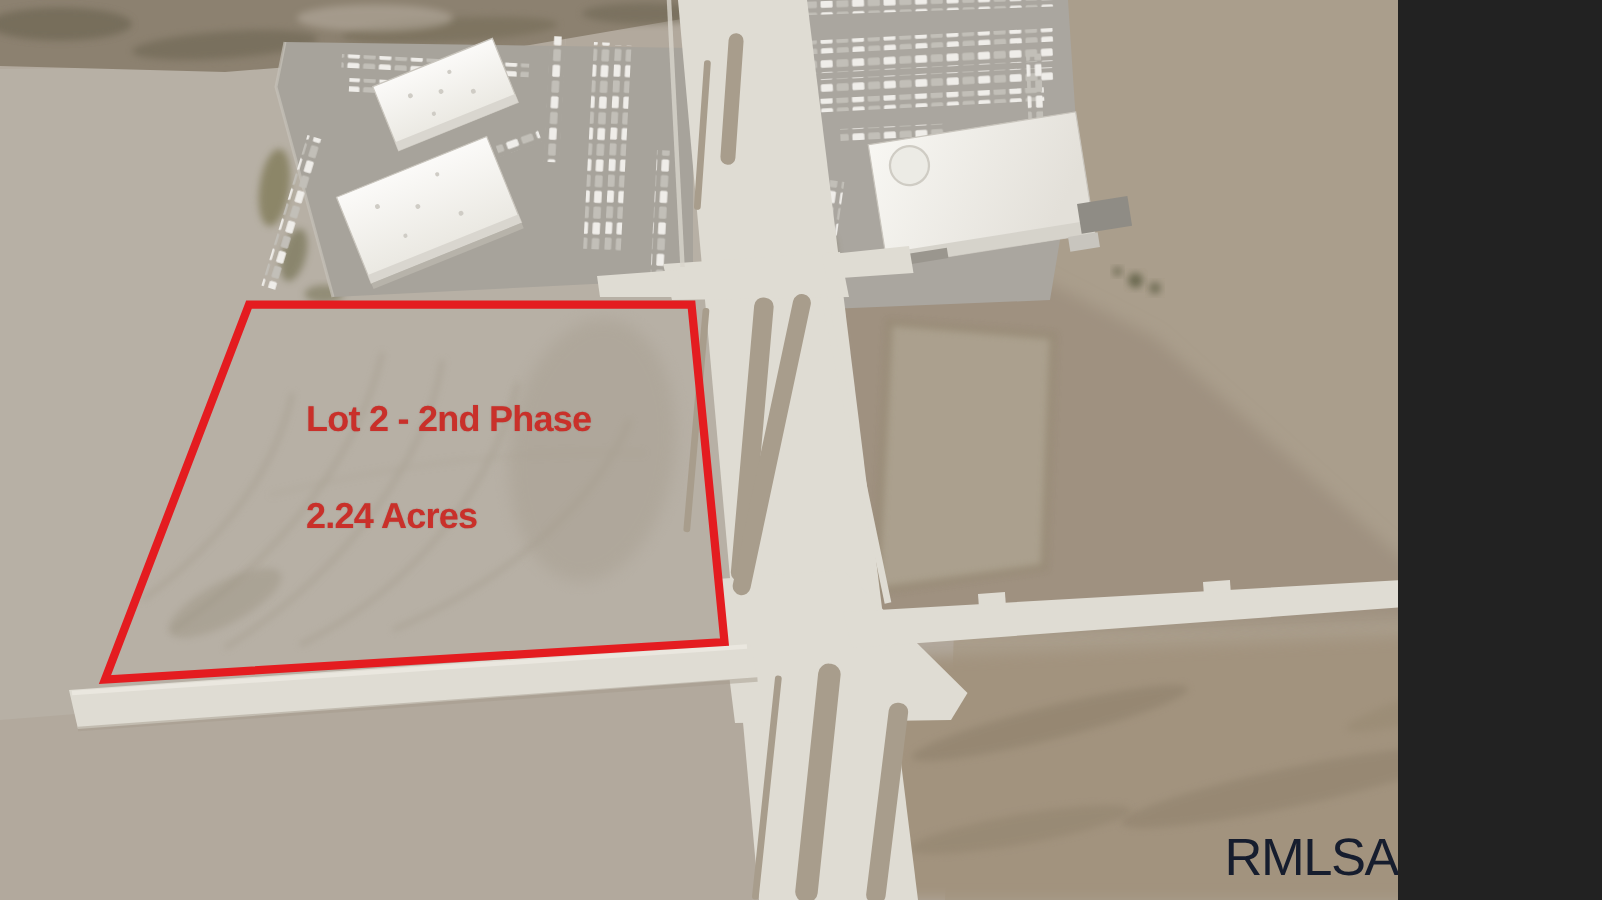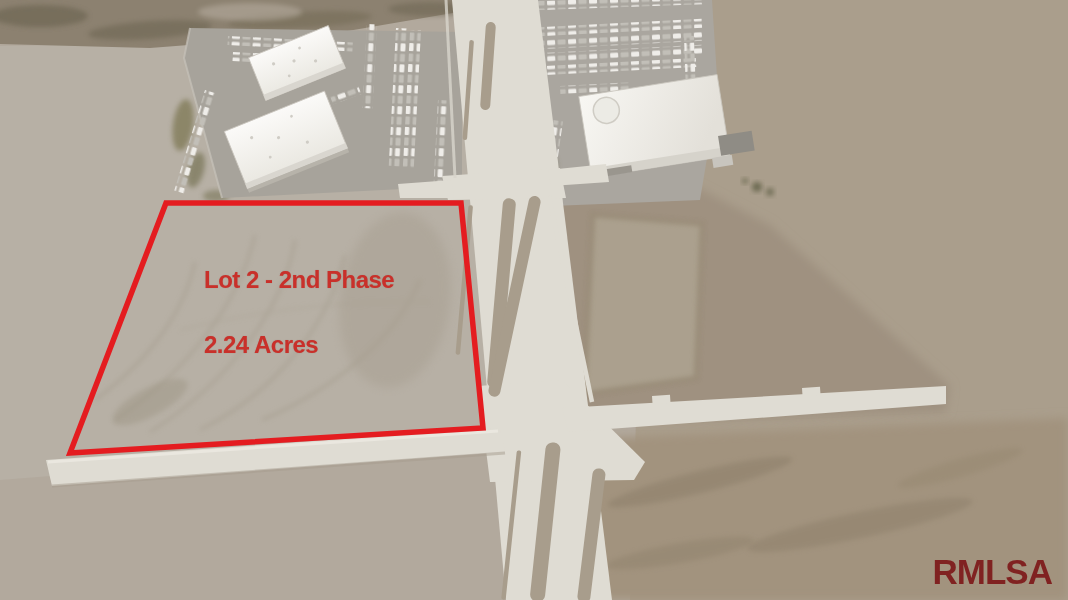--- a/index.html
+++ b/index.html
@@ -1,41 +1,41 @@
 <!DOCTYPE html>
 <html><head>
 <meta charset="utf-8">
 <style>
   html,body{margin:0;padding:0;background:#222;}
   .scene{
     position:relative;
-    width:1068px;height:600px;
+    width:932px;height:600px;
     overflow:hidden;
     background:#b2a99d;
     font-family:"Liberation Sans", sans-serif;
   }
   .scene svg{position:absolute;left:0;top:0;}
   .overlay-label{
     position:absolute;
     font-weight:700;
     color:#c9302a;
     font-size:24px;
     letter-spacing:-0.5px;
     white-space:nowrap;
     text-shadow:0 0 1px rgba(120,20,20,.25);
   }
   .lot-label{left:204px;top:266px;}
   .acreage-label{left:204px;top:331px;}
   .watermark{
     position:absolute;
-    right:16px;bottom:8px;
-    font-weight:700;
+    right:0;bottom:8px;
+    font-weight:400;
     font-size:35px;
     letter-spacing:-1px;
-    color:#7f1d1d;
+    color:#0f172a;
     opacity:.95;
   }
 </style>
 </head>
 <body>
 
 <div class="scene">
 
 <svg width="1068" height="600" viewBox="0 0 1068 600">
   <defs>

